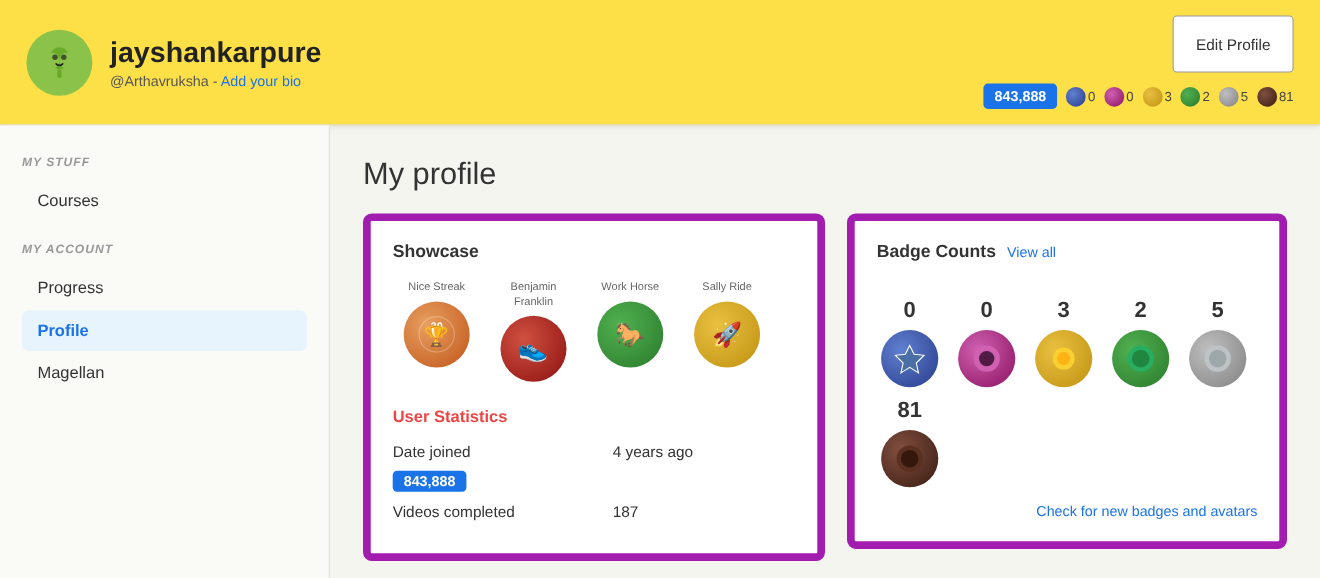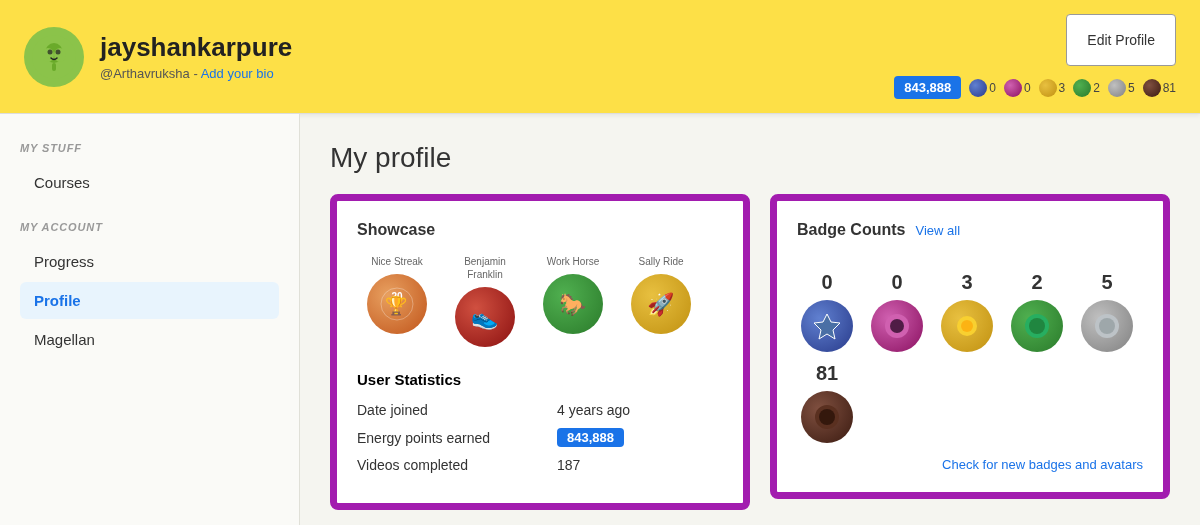--- a/index.html
+++ b/index.html
@@ -201,21 +201,21 @@
     .badge-benjamin { background: radial-gradient(circle at 35% 35%, #d05040, #8b1010); }
     .badge-work-horse { background: radial-gradient(circle at 35% 35%, #50b050, #2a7a2a); }
     .badge-sally-ride { background: radial-gradient(circle at 35% 35%, #e8c040, #c09010); }
     .badge-magellan { background: radial-gradient(circle at 35% 35%, #e8c040, #c09010); }
 
     
     .stats-section-title {
       font-size: 15px;
       font-weight: bold;
       margin-bottom: 14px;
-      color: #000000;
+      color: #ef4444;
     }
     .stat-row {
       display: flex;
       align-items: center;
       margin-bottom: 10px;
       font-size: 14px;
     }
     .stat-label {
       width: 200px;
       color: #333;
@@ -411,21 +411,20 @@
 
 
         </div>
 
         <div class="stats-section-title">User Statistics</div>
         <div class="stat-row">
           <span class="stat-label">Date joined</span>
           <span class="stat-value">4 years ago</span>
         </div>
         <div class="stat-row">
-          <span class="stat-label">Energy points earned</span>
           <span class="stat-value-badge">843,888</span>
         </div>
         <div class="stat-row">
           <span class="stat-label">Videos completed</span>
           <span class="stat-value">187</span>
         </div>
 
       </div>
 
       <div style="display:flex;flex-direction:column;gap:20px;">

